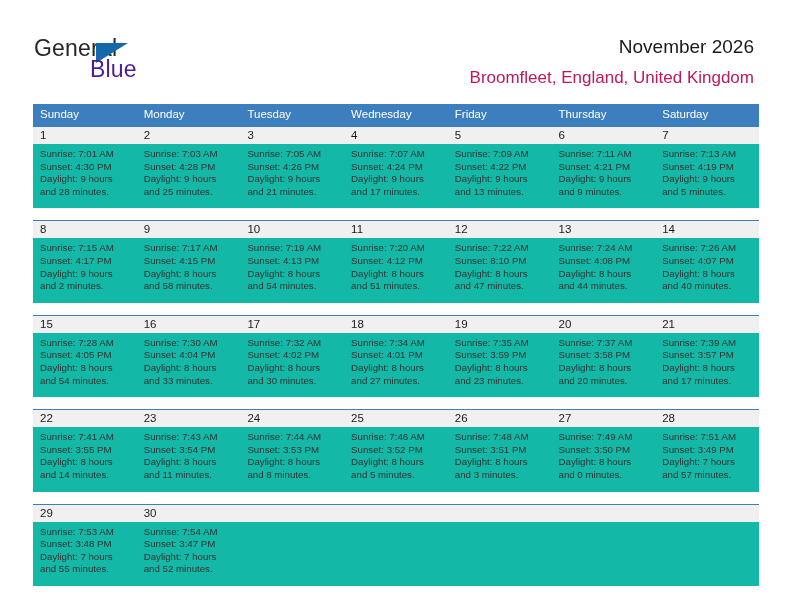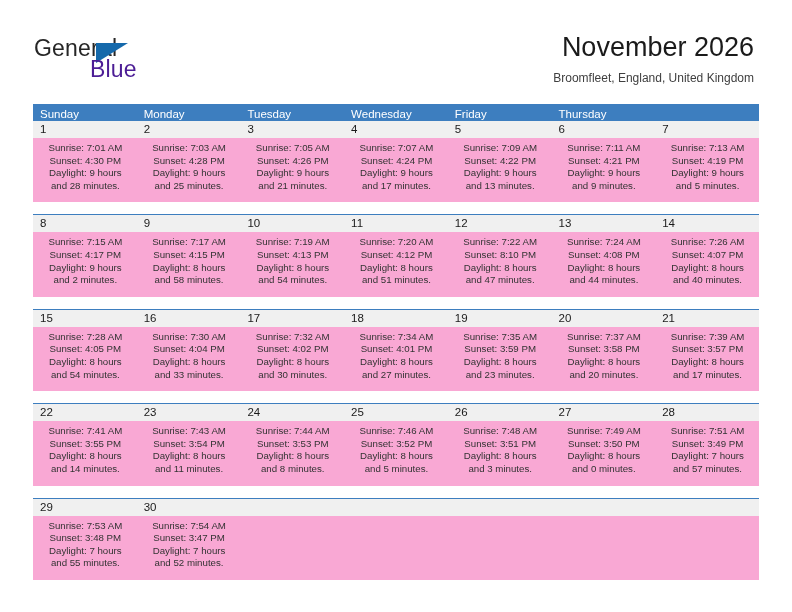--- a/index.html
+++ b/index.html
@@ -64,44 +64,44 @@
     border-bottom: 20px solid transparent;
   }
 
   .title-block {
     position: absolute;
     right: 38px;
     top: 30px;
     text-align: right;
   }
   .cal-title {
-    font-size: 27px;
+    font-size: 19px;
     color: #1a1a1a;
     line-height: 34px;
     white-space: nowrap;
   }
   .cal-subtitle {
     margin-top: 5px;
-    font-size: 12px;
-    color: #404040;
+    font-size: 17px;
+    color: #be185d;
     line-height: 18px;
     white-space: nowrap;
   }
 
   
   .calendar {
     position: absolute;
     left: 33px;
     top: 104px;
     width: 726px;
   }
   .cal-head {
     display: flex;
     background: #3d7ebf;
-    height: 16px;
+    height: 22px;
   }
   .cal-head .hcell {
     width: 103.71px;
     box-sizing: border-box;
     padding-left: 7px;
     color: #ffffff;
     font-size: 11.5px;
     line-height: 20px;
     white-space: nowrap;
   }
@@ -113,22 +113,21 @@
   .week:first-of-type {
     border-top: none;
   }
   .week-datebar {
     display: flex;
     background: #f0f0f0;
     height: 17px;
   }
   .week-body {
     display: flex;
-    background: #f9a8d4;
-    text-align: center;
+    background: #14b8a6;
   }
   .daynum {
     width: 103.71px;
     box-sizing: border-box;
     padding-left: 7px;
     font-size: 11.5px;
     line-height: 17px;
     color: #1a1a1a;
   }
   .daycell {
@@ -170,20 +169,21 @@
 
   <div class="calendar">
 
     <div class="cal-head">
       <div class="hcell">Sunday</div>
       <div class="hcell">Monday</div>
       <div class="hcell">Tuesday</div>
       <div class="hcell">Wednesday</div>
       <div class="hcell">Friday</div>
       <div class="hcell">Thursday</div>
+      <div class="hcell">Saturday</div>
     </div>
 
     <div class="week">
       <div class="week-datebar">
         <div class="daynum">1</div>
         <div class="daynum">2</div>
         <div class="daynum">3</div>
         <div class="daynum">4</div>
         <div class="daynum">5</div>
         <div class="daynum">6</div>

